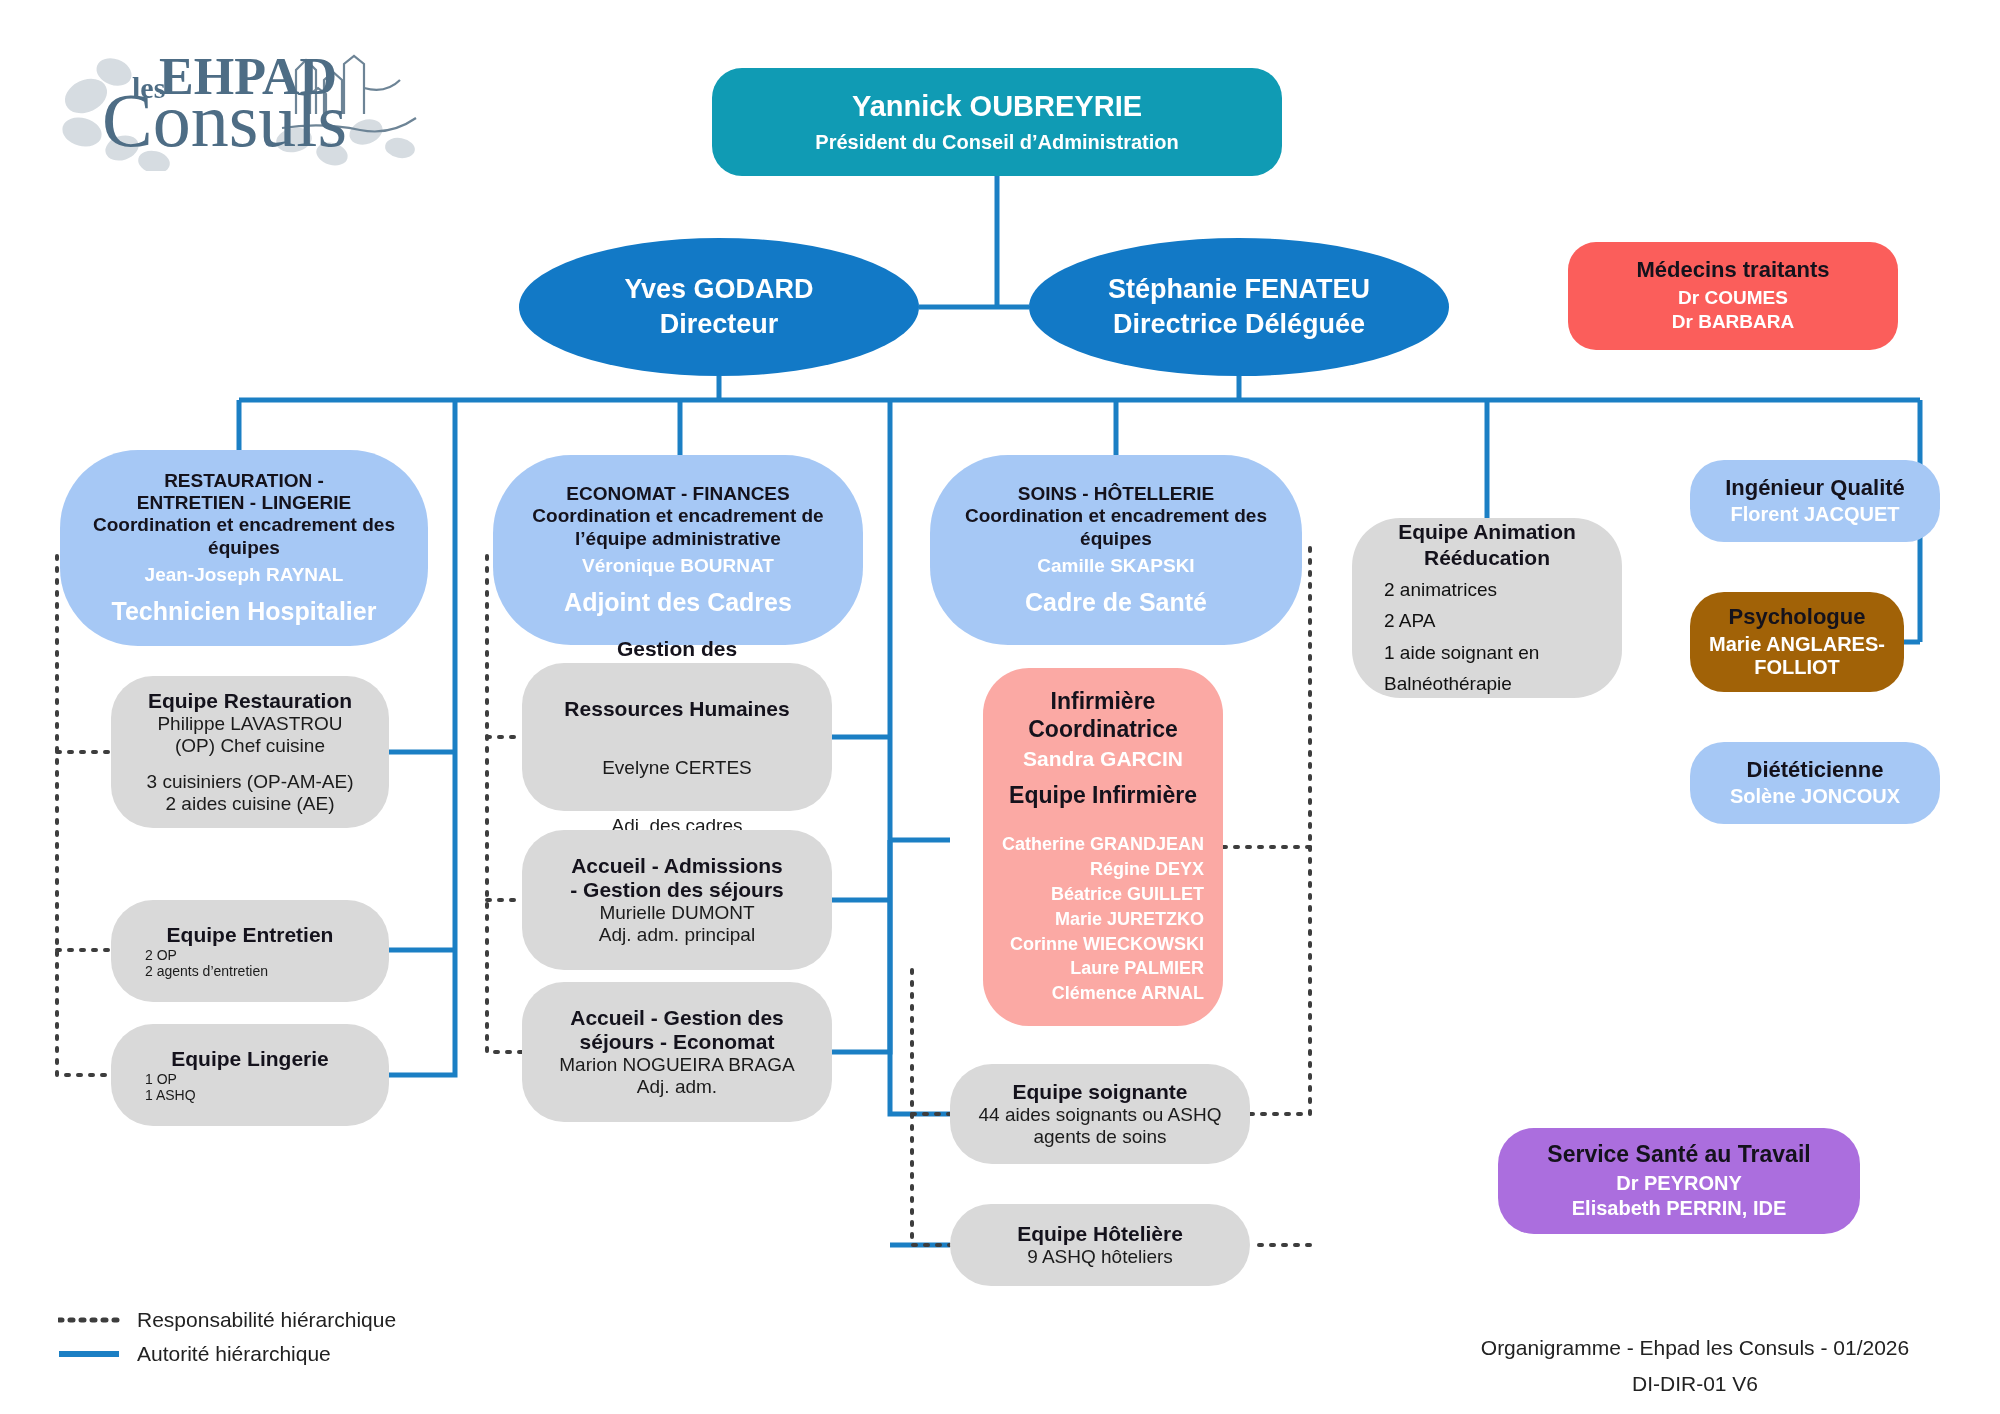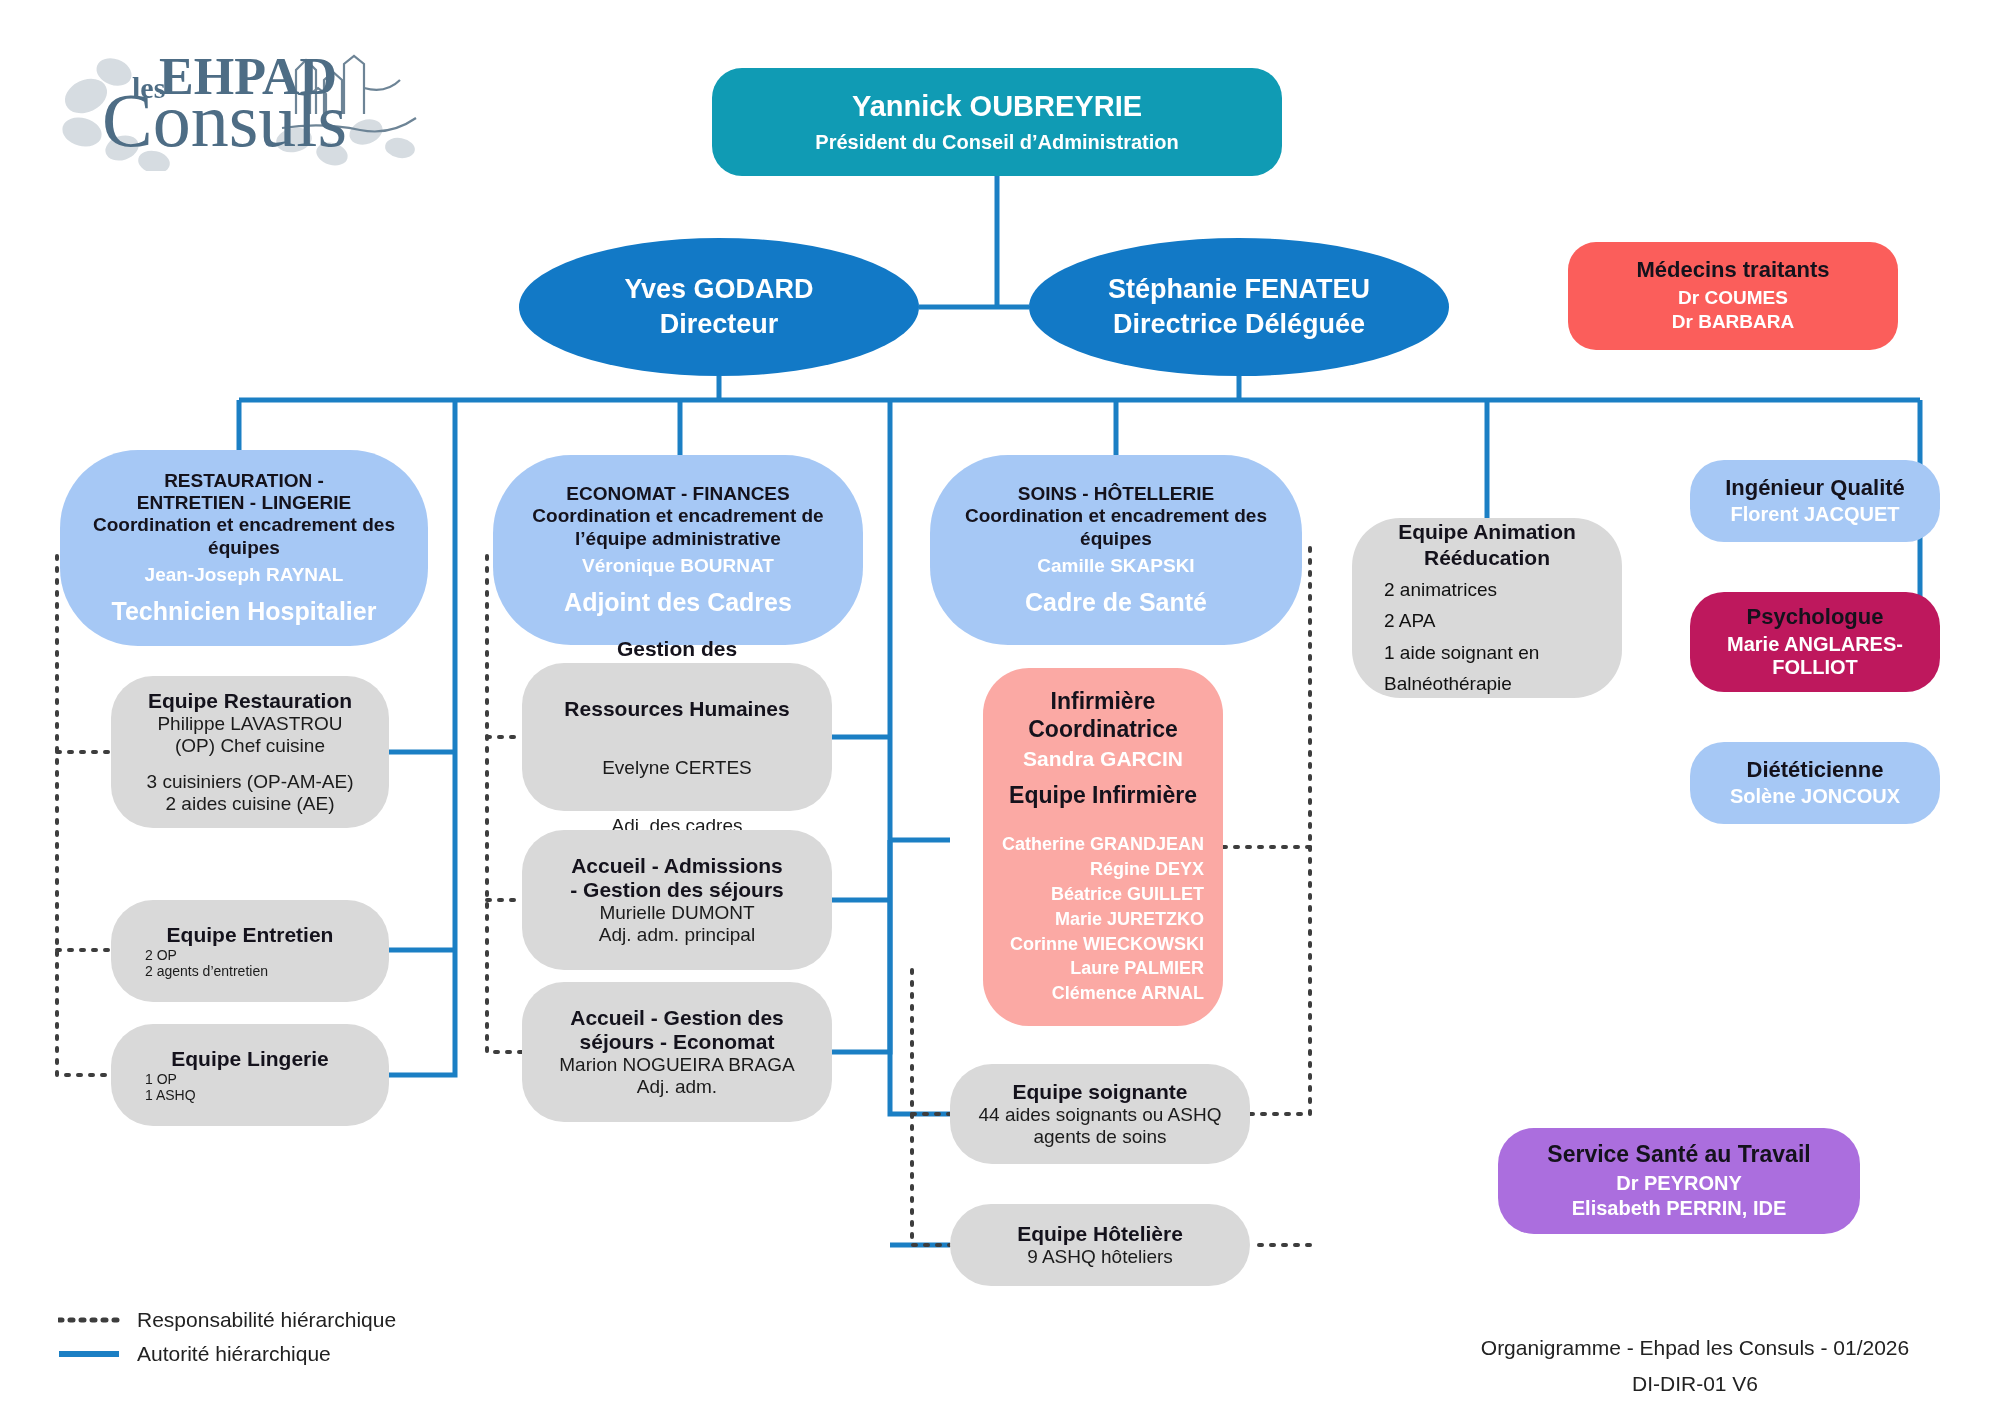--- a/index.html
+++ b/index.html
@@ -103,21 +103,21 @@
   .n-inf .list{ color:#ffffff; font-weight:bold; font-size:18px; text-align:right; margin-top:24px; line-height:1.38; }
 
   .n-soignante{ left:950px; top:1064px; width:300px; height:100px; }
   .n-hoteliere{ left:950px; top:1204px; width:300px; height:82px; }
 
   .n-anim{ left:1352px; top:518px; width:270px; height:180px; background:#d9d9d9; border-radius:48px; }
   .n-anim .ttl{ font-size:21px; line-height:1.22; }
   .n-anim .lines{ font-size:19px; text-align:left; width:100%; padding-left:32px; box-sizing:border-box; margin-top:6px; line-height:1.34;}
 
   .n-ing{ left:1690px; top:460px; width:250px; height:82px; background:#a6c8f5; border-radius:34px;}
-  .n-psy{ left:1690px; top:592px; width:250px; height:100px; background:#be185d; border-radius:34px;}
+  .n-psy{ left:1690px; top:592px; width:214px; height:100px; background:#a16207; border-radius:34px;}
   .n-die{ left:1690px; top:742px; width:250px; height:82px; background:#a6c8f5; border-radius:34px;}
   .n-ing .ttl,.n-psy .ttl,.n-die .ttl{ font-size:22px; }
   .n-ing .person,.n-psy .person,.n-die .person{ font-weight:bold; color:#ffffff; font-size:20px; margin-top:3px; line-height:1.18;}
 
   .n-sst{ left:1498px; top:1128px; width:362px; height:106px; background:#ab6ede; border-radius:36px; }
   .n-sst .ttl{ font-size:23px; }
   .n-sst .person{ font-weight:bold; color:#ffffff; font-size:20px; line-height:1.26; margin-top:3px;}
 
   
   #legend{ position:absolute; left:58px; top:1303px; z-index:6; }

